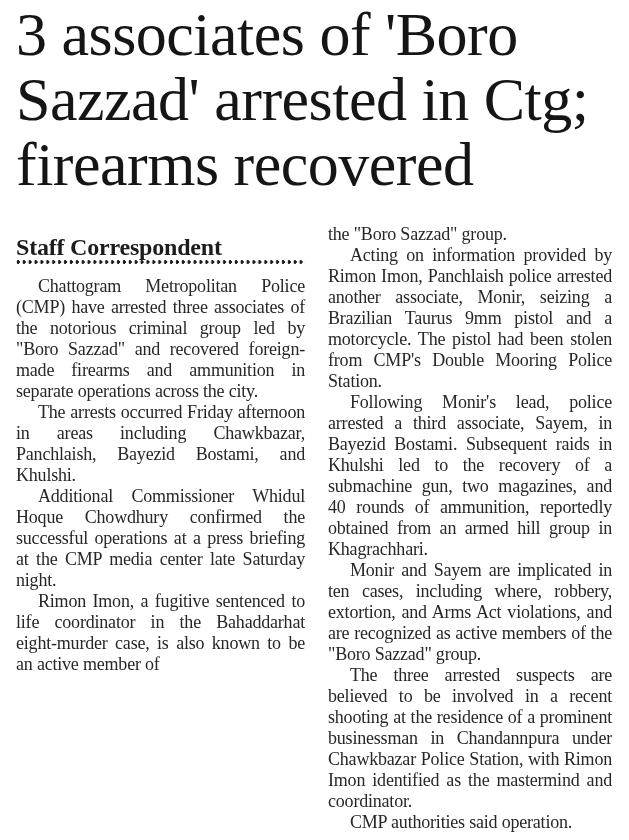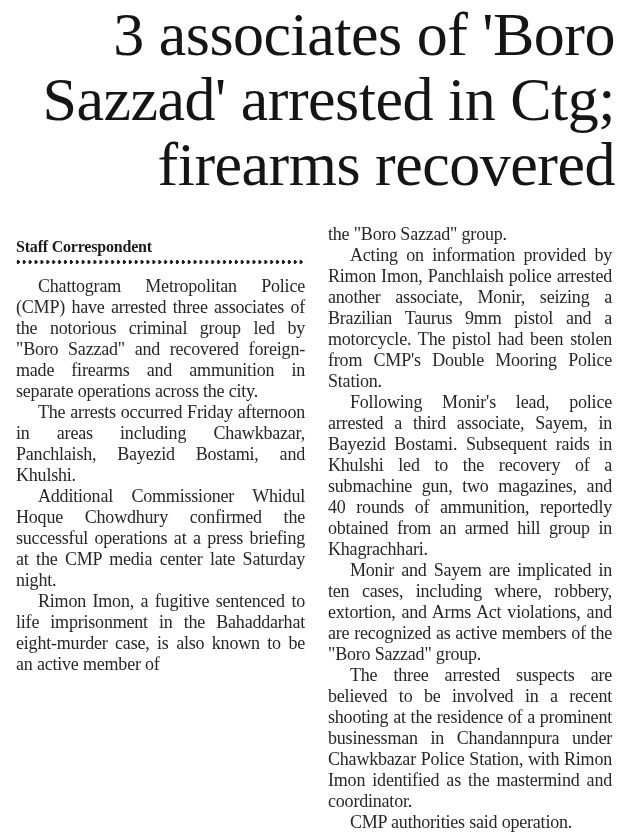--- a/index.html
+++ b/index.html
@@ -17,39 +17,38 @@
     color: #262626;
   }
   .headline {
     margin: 2px 14px 0 16px;
     font-size: 62px;
     line-height: 65px;
     font-weight: 400;
     color: #151515;
     white-space: pre-line;
     letter-spacing: -0.5px;
-    text-align: right;
   }
   .columns {
     display: flex;
     margin: 27px 16px 0 16px;
     gap: 23px;
   }
   .col {
     box-sizing: border-box;
   }
   .col-left  { width: 289px; }
   .col-right { width: 284px; }
   .byline-block {
     margin-top: 13px;
   }
   .byline {
     display: block;
     font-weight: 700;
-    font-size: 16px;
+    font-size: 24px;
     line-height: 20px;
     color: #1c1c1c;
     letter-spacing: -0.2px;
   }
   .dotted-rule {
     height: 4px;
     margin-top: 3px;
     background-image: radial-gradient(circle 1.7px at 2.1px 2px, #1e1e1e 95%, rgba(0,0,0,0) 100%);
     background-size: 5.9px 4px;
     background-repeat: repeat-x;
@@ -79,21 +78,21 @@
 
     <div class="col col-left">
       <div class="byline-block">
         <span class="byline">Staff Correspondent</span>
         <div class="dotted-rule"></div>
       </div>
       <div class="body-text">
         <p>Chattogram Metropolitan Police (CMP) have arrested three associates of the notorious criminal group led by "Boro Sazzad" and recovered foreign-made firearms and ammunition in separate operations across the city.</p>
         <p>The arrests occurred Friday afternoon in areas including Chawkbazar, Panchlaish, Bayezid Bostami, and Khulshi.</p>
         <p>Additional Commissioner Whidul Hoque Chowdhury confirmed the successful operations at a press briefing at the CMP media center late Saturday night.</p>
-        <p>Rimon Imon, a fugitive sentenced to life imprisonment in the Bahaddarhat eight-murder case, is also known to be an active member of</p>
+        <p>Rimon Imon, a fugitive sentenced to life coordinator in the Bahaddarhat eight-murder case, is also known to be an active member of</p>
       </div>
     </div>
 
     <div class="col col-right">
       <div class="body-text">
         <p class="cont">the "Boro Sazzad" group.</p>
         <p>Acting on information provided by Rimon Imon, Panchlaish police arrested another associate, Monir, seizing a Brazilian Taurus 9mm pistol and a motorcycle. The pistol had been stolen from CMP's Double Mooring Police Station.</p>
         <p>Following Monir's lead, police arrested a third associate, Sayem, in Bayezid Bostami. Subsequent raids in Khulshi led to the recovery of a submachine gun, two magazines, and 40 rounds of ammunition, reportedly obtained from an armed hill group in Khagrachhari.</p>
         <p>Monir and Sayem are implicated in ten cases, including where, robbery, extortion, and Arms Act violations, and are recognized as active members of the "Boro Sazzad" group.</p>
         <p>The three arrested suspects are believed to be involved in a recent shooting at the residence of a prominent businessman in Chandannpura under Chawkbazar Police Station, with Rimon Imon identified as the mastermind and coordinator.</p>

